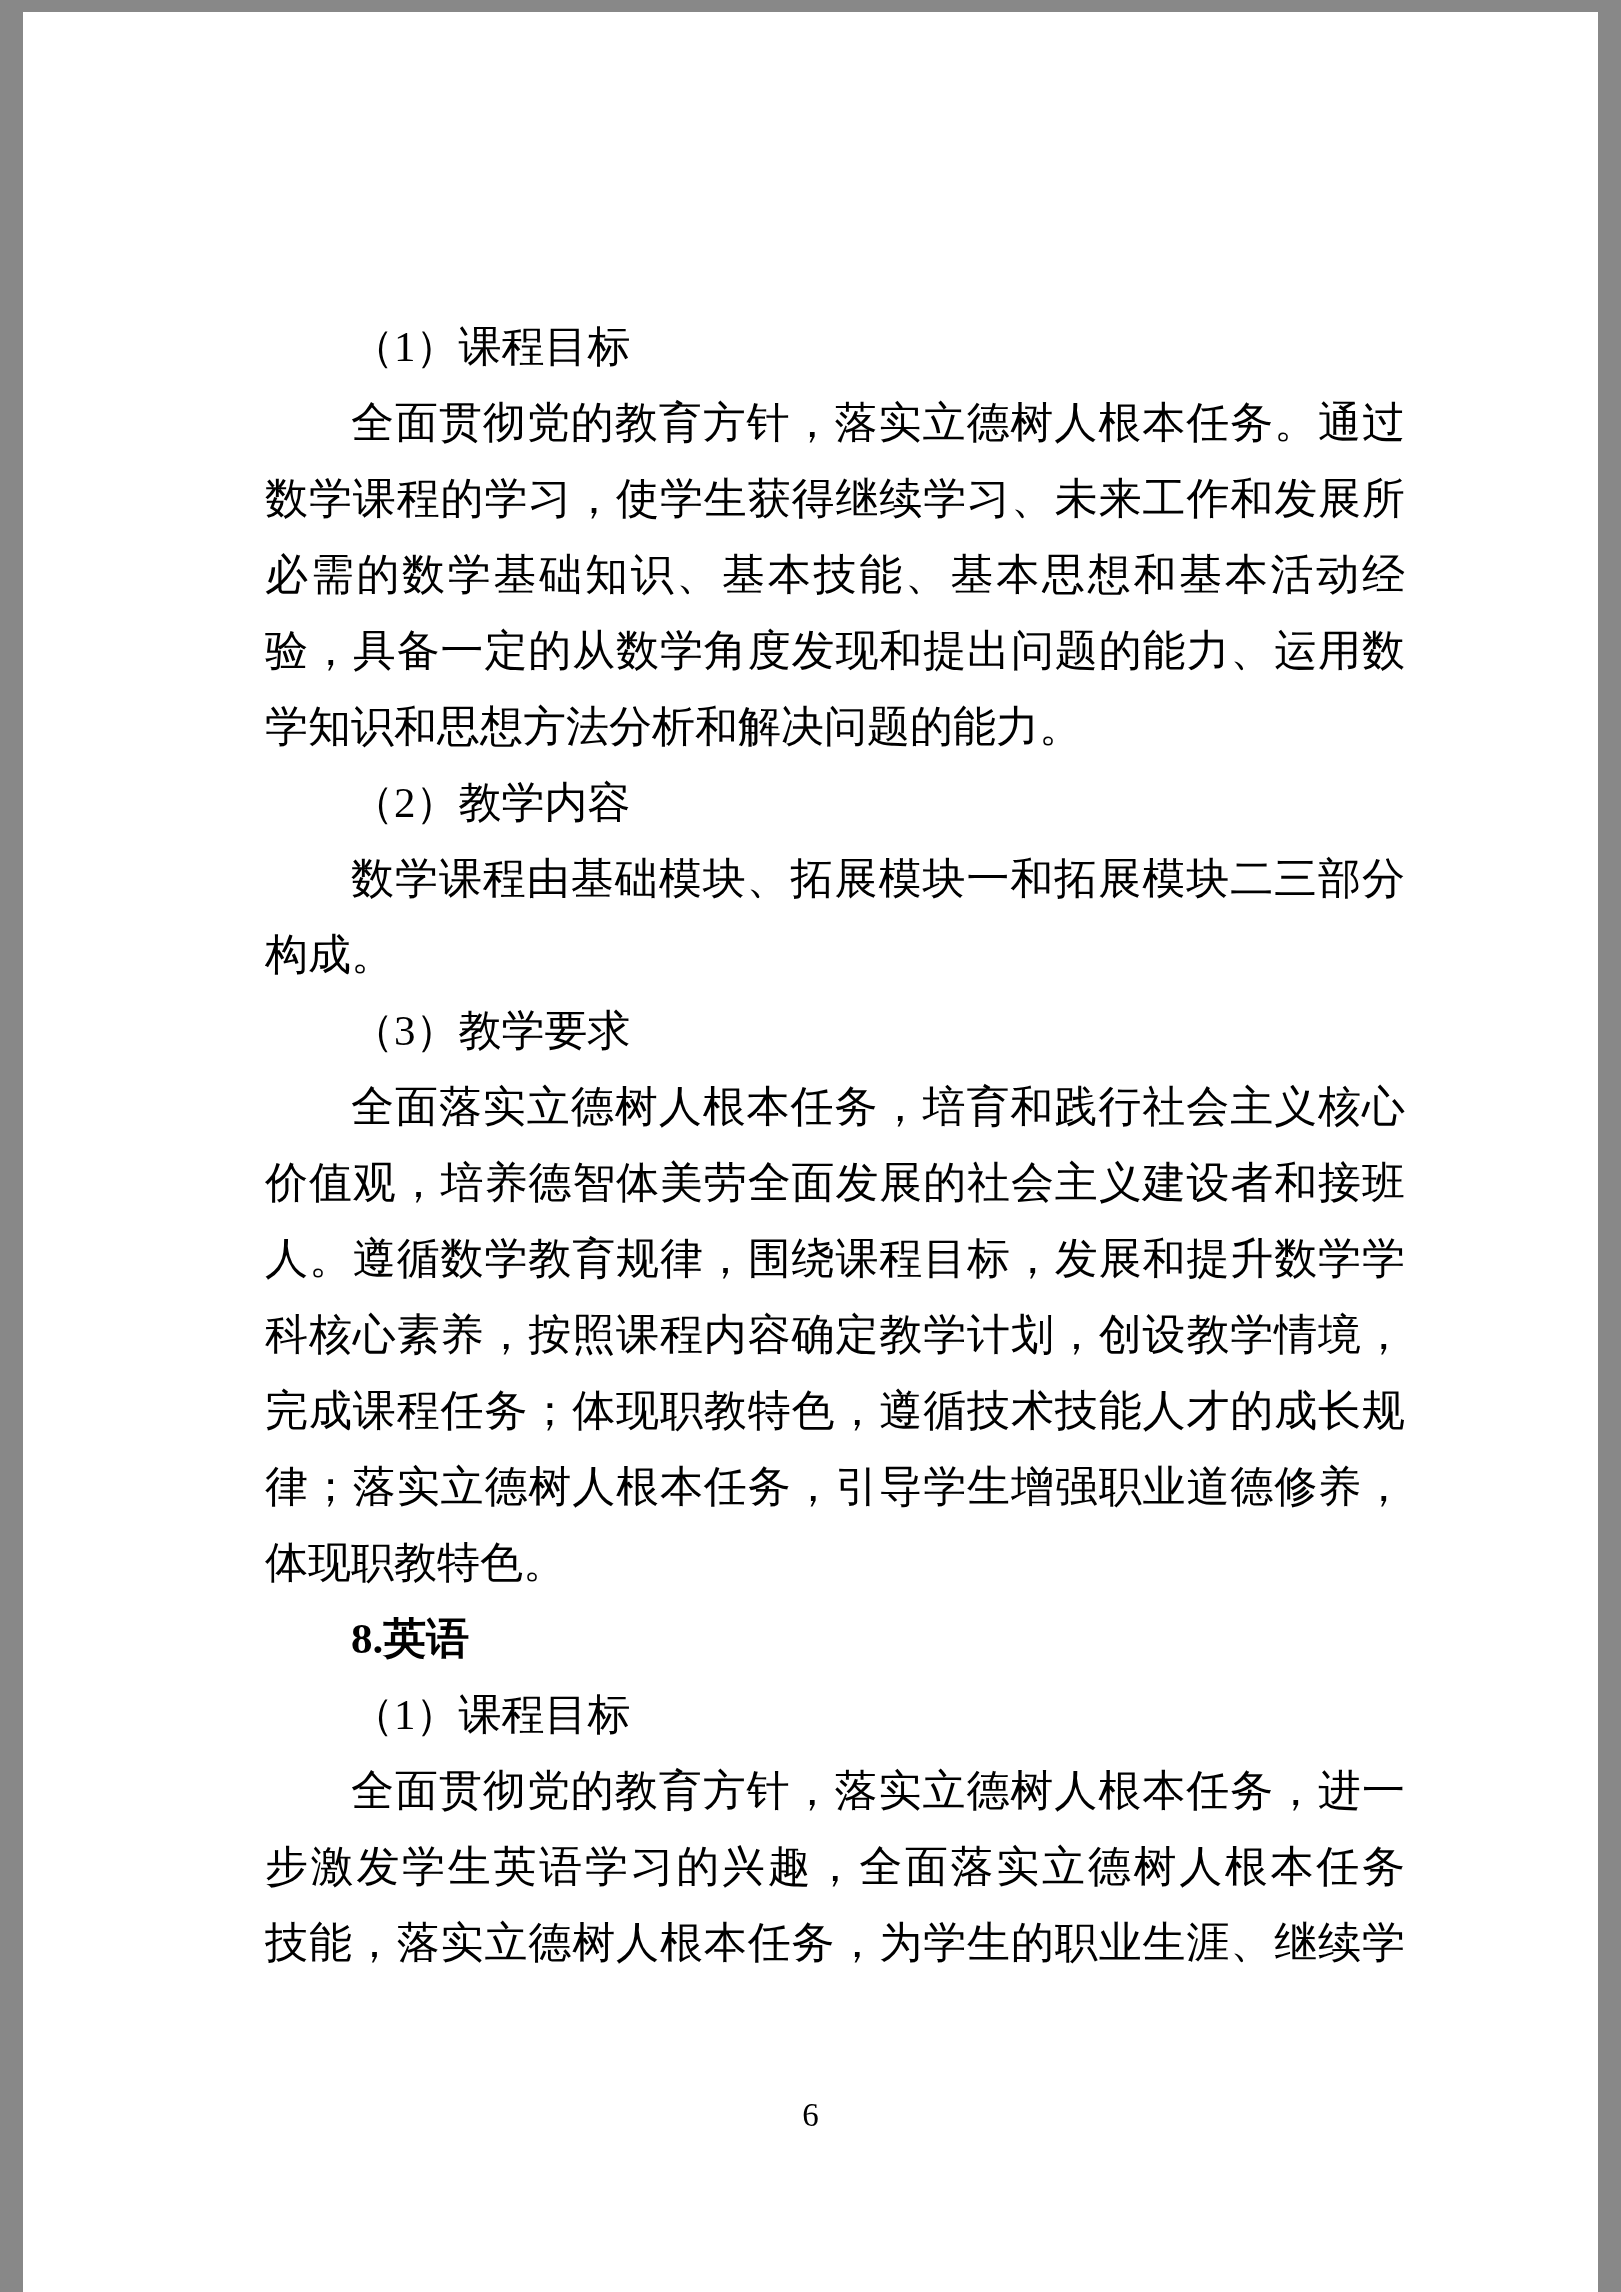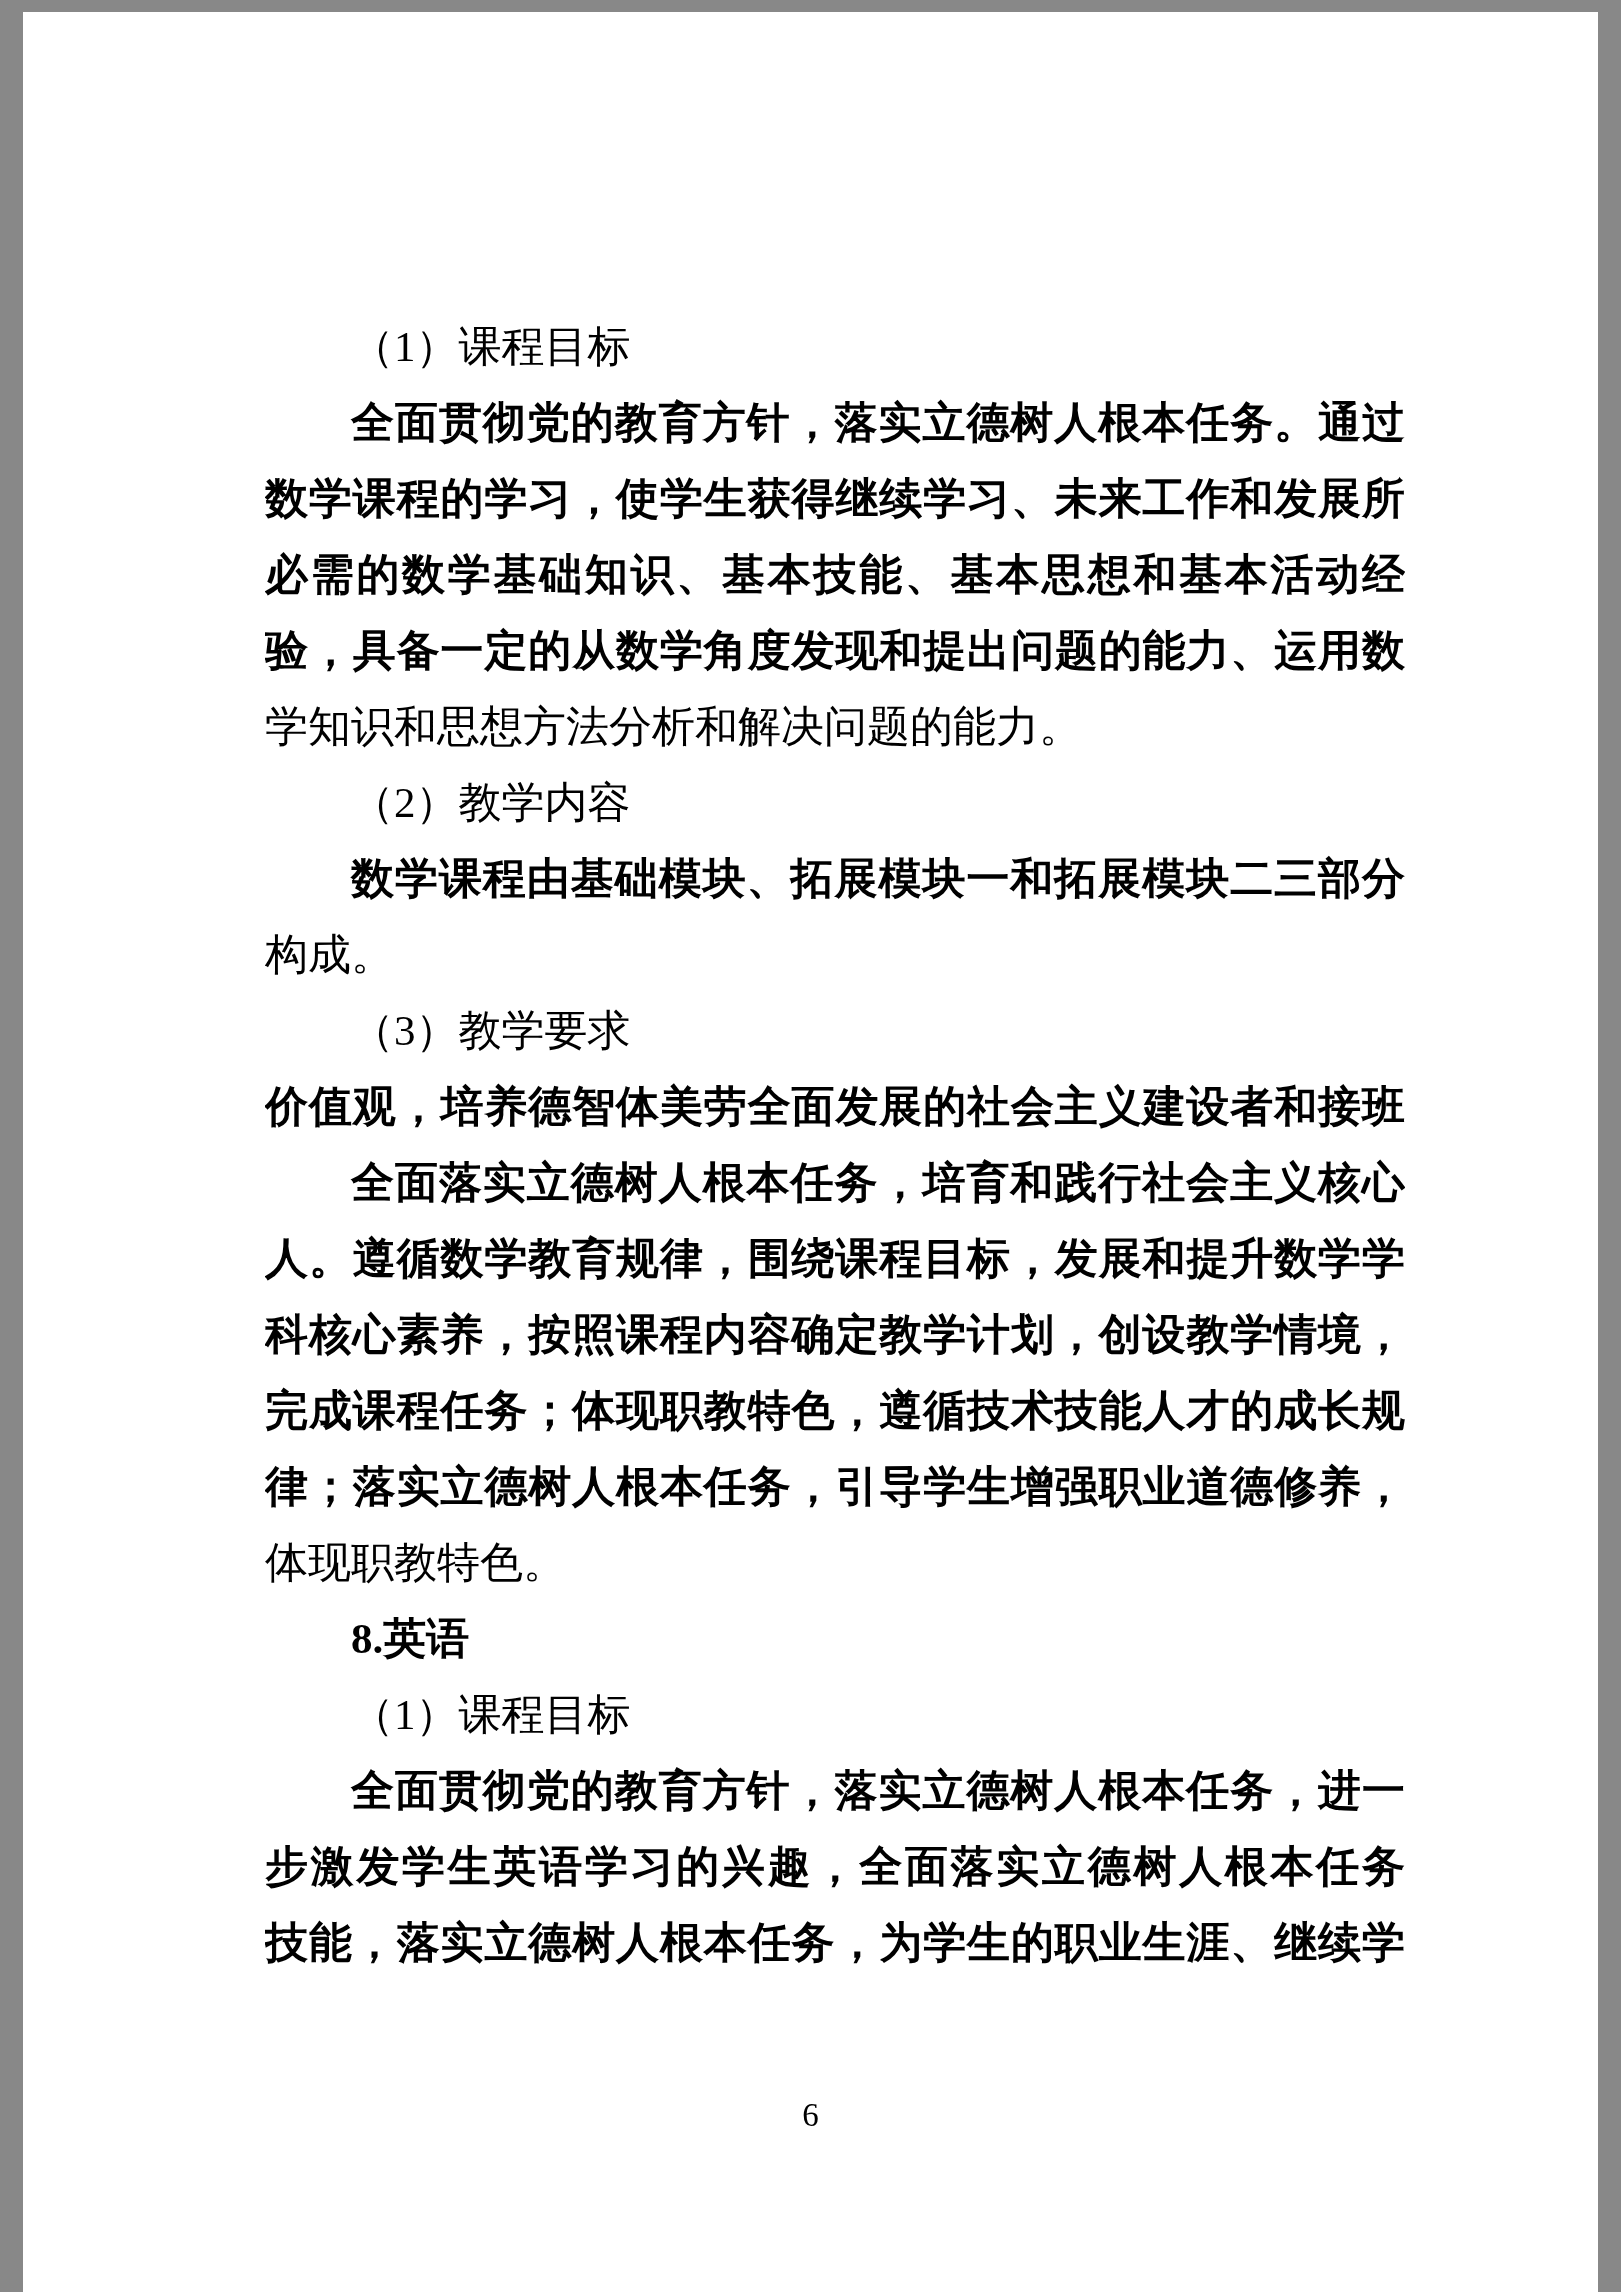--- a/index.html
+++ b/index.html
@@ -29,21 +29,20 @@
     height: 76px;
     overflow: hidden;
     text-align: left;
     white-space: normal;
   }
   
   .ju {
     text-align: justify;
     text-align-last: justify;
     text-justify: inter-character;
-    font-weight: bold;
   }
   
   .fi {
     text-indent: 86px;
   }
   .bold {
     font-weight: 700;
   }
   .pageno {
     position: absolute;
@@ -66,22 +65,22 @@
     <div class="ln ju">数学课程的学习，使学生获得继续学习、未来工作和发展所</div>
     <div class="ln ju">必需的数学基础知识、基本技能、基本思想和基本活动经</div>
     <div class="ln ju">验，具备一定的从数学角度发现和提出问题的能力、运用数</div>
     <div class="ln">学知识和思想方法分析和解决问题的能力。</div>
 
     <div class="ln fi">（2）教学内容</div>
     <div class="ln fi ju">数学课程由基础模块、拓展模块一和拓展模块二三部分</div>
     <div class="ln">构成。</div>
 
     <div class="ln fi">（3）教学要求</div>
+    <div class="ln fi ju">全面落实立德树人根本任务，培育和践行社会主义核心</div>
     <div class="ln ju">价值观，培养德智体美劳全面发展的社会主义建设者和接班</div>
-    <div class="ln fi ju">全面落实立德树人根本任务，培育和践行社会主义核心</div>
     <div class="ln ju">人。遵循数学教育规律，围绕课程目标，发展和提升数学学</div>
     <div class="ln ju">科核心素养，按照课程内容确定教学计划，创设教学情境，</div>
     <div class="ln ju">完成课程任务；体现职教特色，遵循技术技能人才的成长规</div>
     <div class="ln ju">律；落实立德树人根本任务，引导学生增强职业道德修养，</div>
     <div class="ln">体现职教特色。</div>
 
     <div class="ln fi bold">8.英语</div>
 
     <div class="ln fi">（1）课程目标</div>
     <div class="ln fi ju">全面贯彻党的教育方针，落实立德树人根本任务，进一</div>

